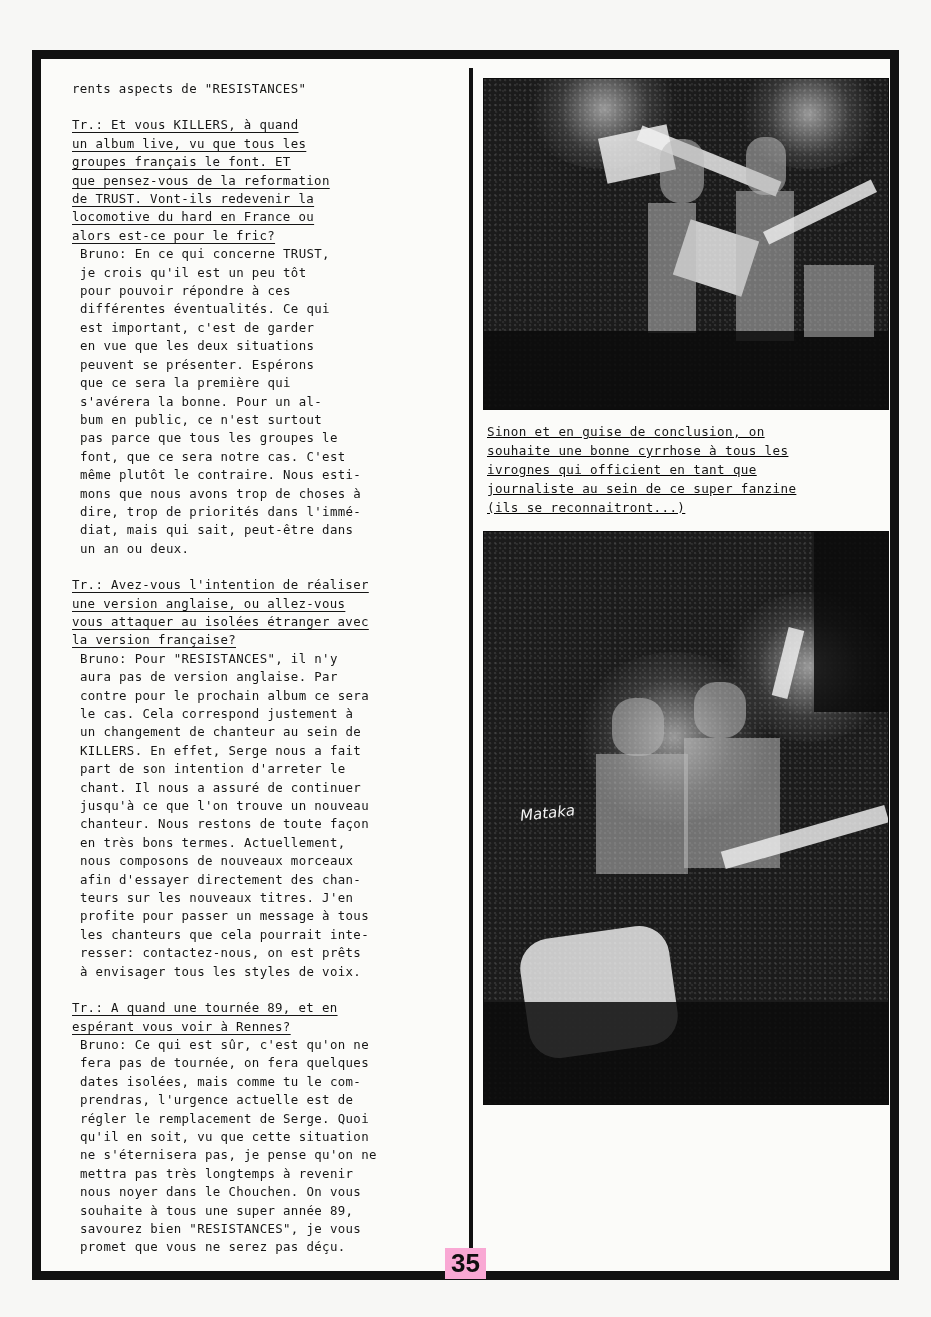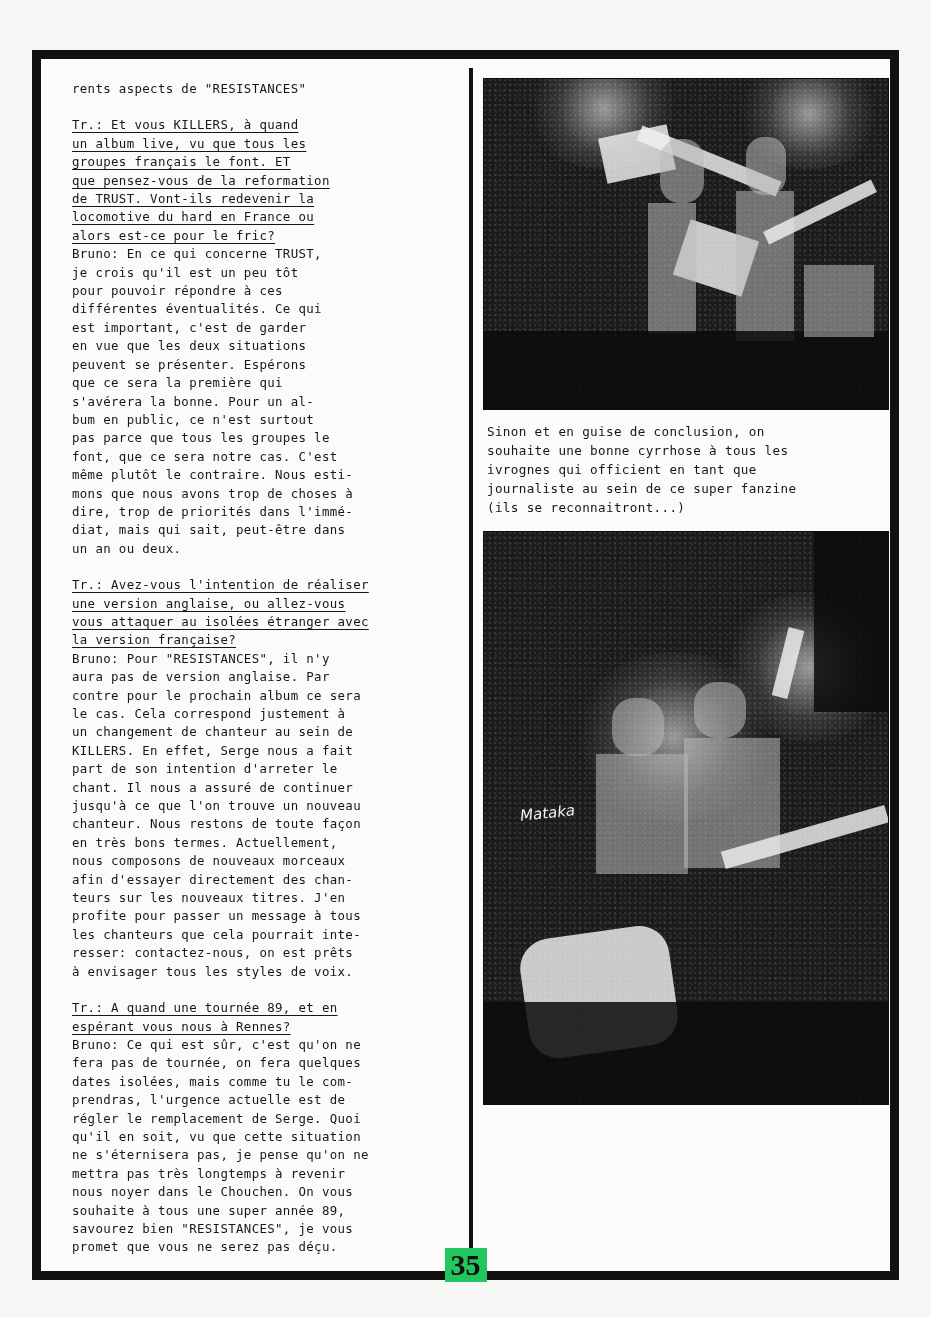--- a/index.html
+++ b/index.html
@@ -67,41 +67,42 @@
     width: 4px;
     background: #111111;
     margin: 0 6px;
   }
 
   .col-right {
     flex: 1;
     padding: 10px 10px 0 4px;
     box-sizing: border-box;
     position: relative;
+    text-decoration: underline;
   }
 
   
   .tw {
     font-family: "DejaVu Sans Mono", "Liberation Mono", monospace;
     font-size: 12.4px;
     line-height: 18.4px;
     color: #161616;
     letter-spacing: 0.35px;
     white-space: pre-wrap;
     margin: 0;
   }
 
   .tw.underlined {
     text-decoration: underline;
     text-decoration-thickness: 1px;
     text-underline-offset: 2.5px;
   }
 
   .q-block { margin-top: 18px; }
-  .a-block { margin-top: 0px; }
+  .a-block { margin-top: 0px; margin-left: 8px; }
   .lead { margin-bottom: 2px; }
 
   
   .photo {
     position: relative;
     background: #1b1b1b;
     overflow: hidden;
     border: 1px solid #0c0c0c;
   }
   .photo .halftone {
@@ -146,25 +147,25 @@
   .right-text .tw { font-size: 12.6px; line-height: 19px; }
   .pn-wrap {
     position: absolute;
     left: 32px;
     top: 1248px;
     width: 867px;
     text-align: center;
   }
   .pn {
     display: inline-block;
-    font-family: Liberation Serif, serif;
+    font-family: Liberation Sans, sans-serif;
     font-weight: bold;
-    font-size: 30px;
+    font-size: 26px;
     color: #0f0f0f;
-    background: #22c55e;
+    background: #f9a8d4;
     padding: 0 6px;
   }
 </style>
 </head>
 <body>
 
 <div class="page">
   <div class="scan-noise"></div>
 
   <div class="frame">
@@ -215,21 +216,21 @@
 en très bons termes. Actuellement,
 nous composons de nouveaux morceaux
 afin d'essayer directement des chan-
 teurs sur les nouveaux titres. J'en
 profite pour passer un message à tous
 les chanteurs que cela pourrait inte-
 resser: contactez-nous, on est prêts
 à envisager tous les styles de voix.</p>
 
         <p class="tw underlined q-block">Tr.: A quand une tournée 89, et en
-espérant vous nous à Rennes?</p>
+espérant vous voir à Rennes?</p>
         <p class="tw a-block">Bruno: Ce qui est sûr, c'est qu'on ne
 fera pas de tournée, on fera quelques
 dates isolées, mais comme tu le com-
 prendras, l'urgence actuelle est de
 régler le remplacement de Serge. Quoi
 qu'il en soit, vu que cette situation
 ne s'éternisera pas, je pense qu'on ne
 mettra pas très longtemps à revenir
 nous noyer dans le Chouchen. On vous
 souhaite à tous une super année 89,

